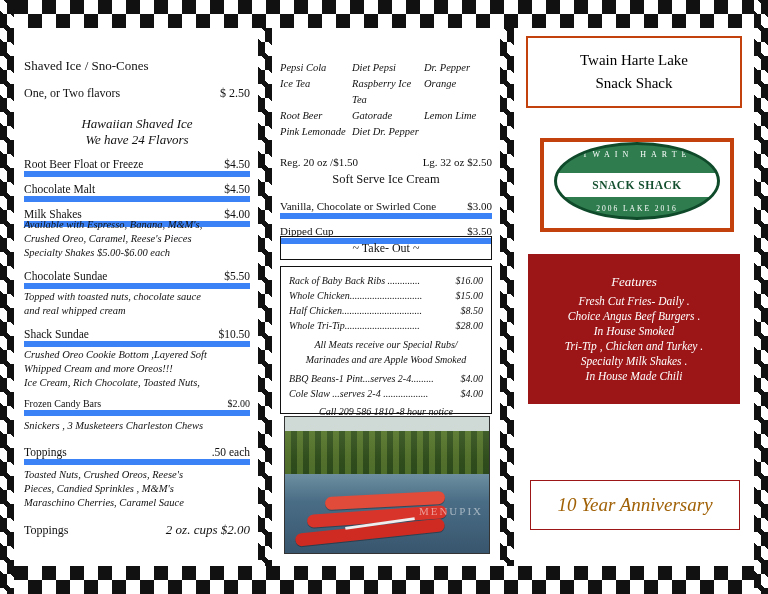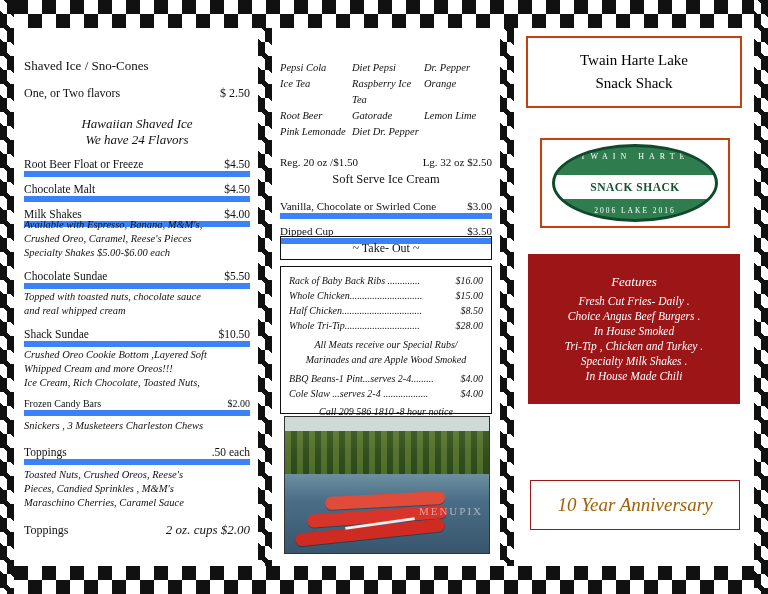--- a/index.html
+++ b/index.html
@@ -56,21 +56,21 @@
 
   
   .r-title-box{
     position:absolute;left:12px;top:8px;width:212px;height:68px;
     border:2px solid #c2410c;background:#fff;display:flex;flex-direction:column;
     align-items:center;justify-content:center;
   }
   .r-title-box div{font-size:15px;font-family:"Liberation Serif",serif;}
   .logo-box{
     position:absolute;left:26px;top:110px;width:186px;height:86px;
-    border:2px solid #c2410c;background:#fff;display:flex;align-items:center;justify-content:center;
+    border:4px solid #c2410c;background:#fff;display:flex;align-items:flex-start;justify-content:center;
   }
   .logo-oval{
     width:160px;height:72px;border-radius:50%/50%;
     background:#2f7d4f;border:3px solid #0f4a2b;position:relative;overflow:hidden;
     display:flex;align-items:center;justify-content:center;
   }
   .logo-band{
     position:absolute;left:0;right:0;top:28px;height:24px;background:#fff;
     display:flex;align-items:center;justify-content:center;
   }

